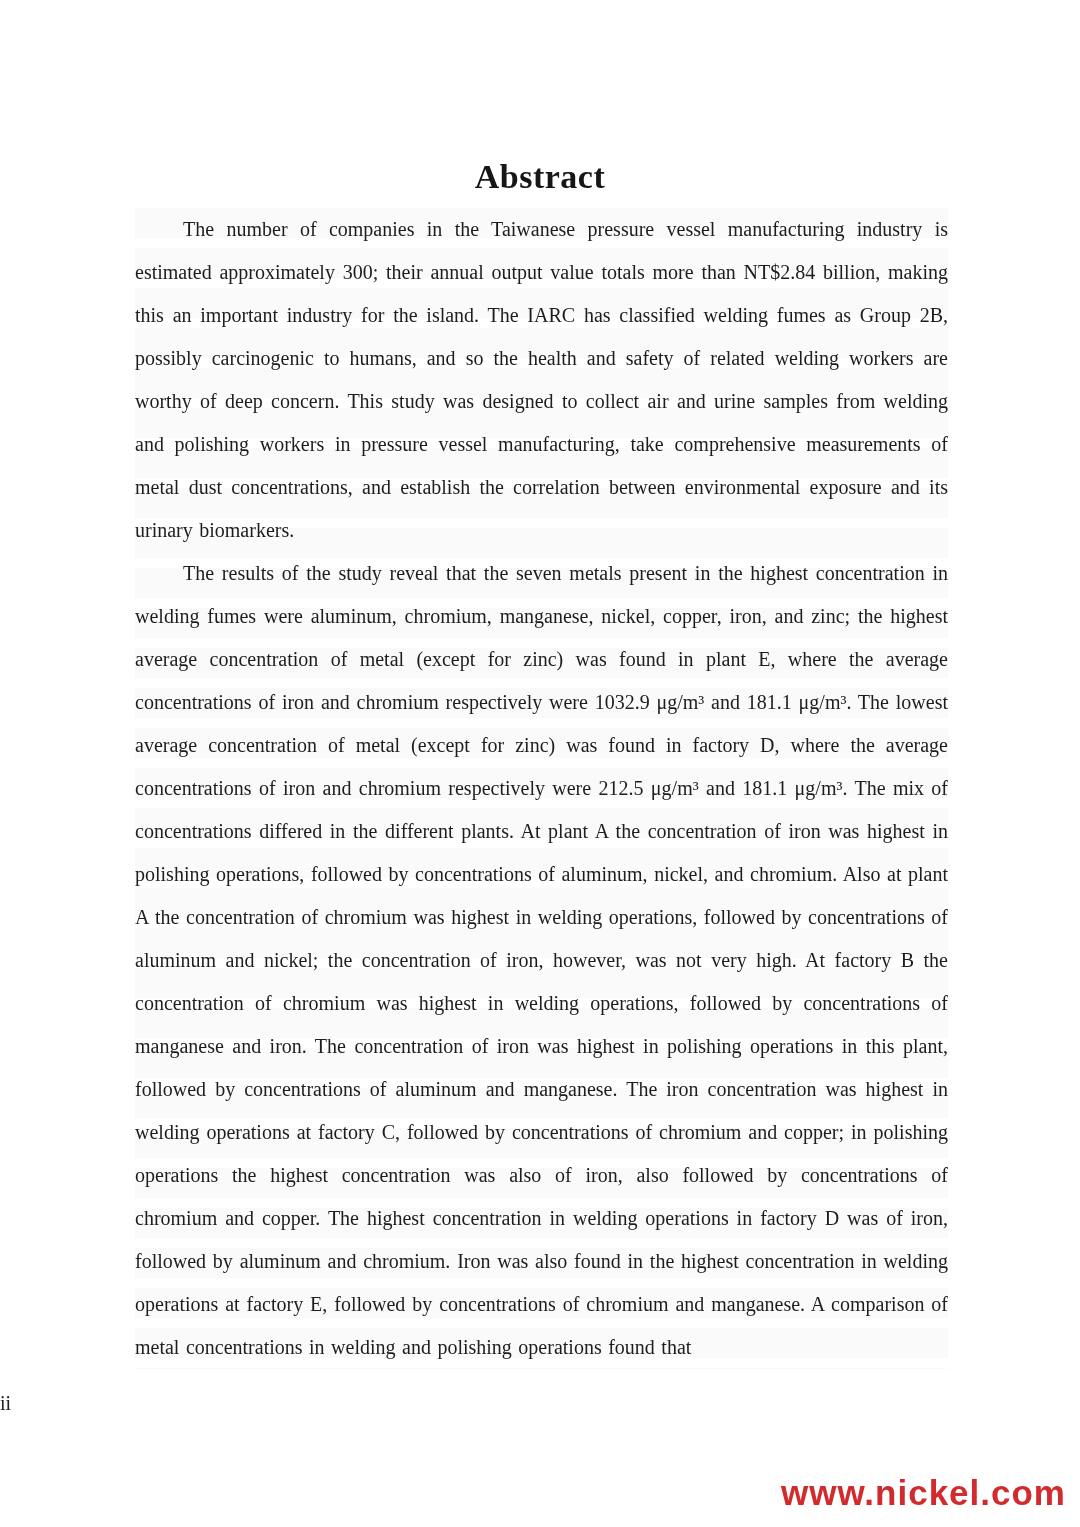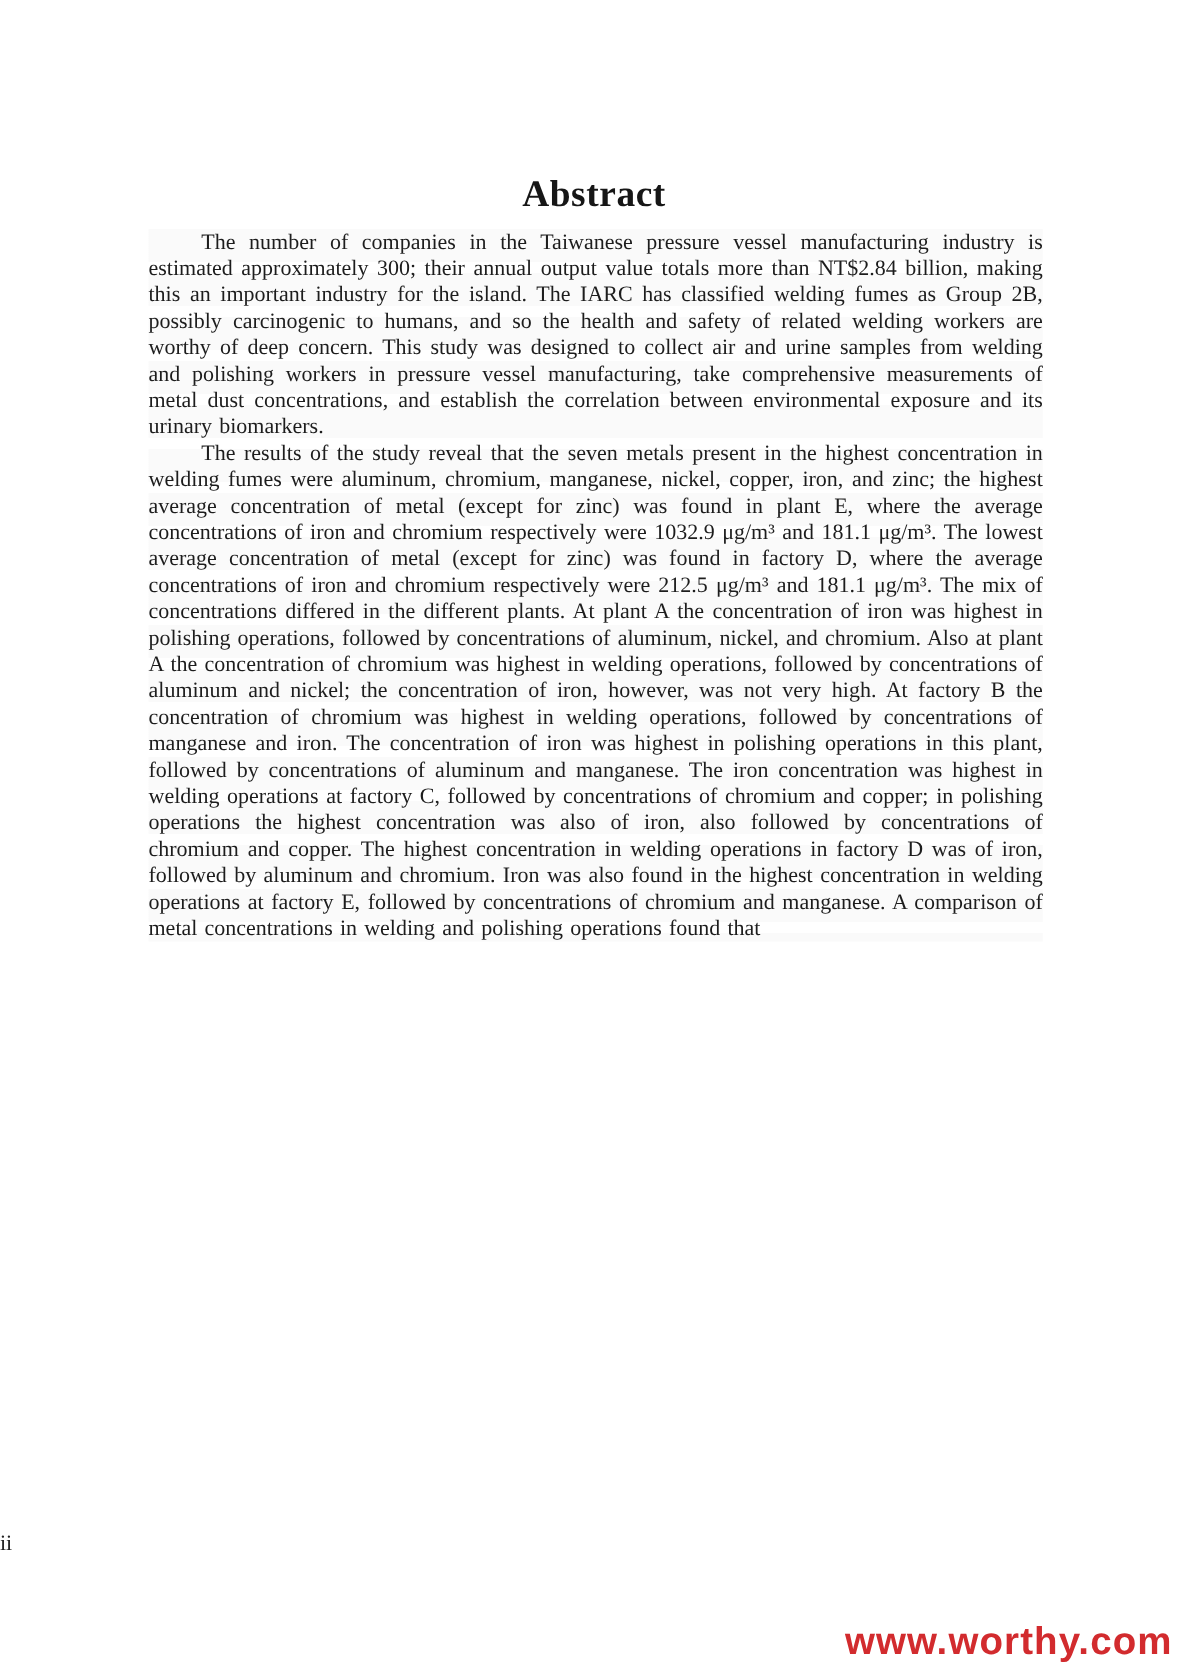--- a/index.html
+++ b/index.html
@@ -22,21 +22,21 @@
     padding-top: 158px;
     text-align: center;
     font-size: 34px;
     font-weight: bold;
     letter-spacing: 0.5px;
     color: #161616;
   }
   .body-text {
     margin: 12px 132px 0 135px;
     font-size: 20px;
-    line-height: 24px;
+    line-height: 43px;
     
     background-image: repeating-linear-gradient(
       to bottom,
       rgba(0,0,0,0.018) 0px,
       rgba(0,0,0,0.018) 30px,
       rgba(0,0,0,0) 30px,
       rgba(0,0,0,0) 40px
     );
   }
   .para {
@@ -71,15 +71,15 @@
 
   <h1 class="title">Abstract</h1>
 
   <div class="body-text">
     <p class="para">The number of companies in the Taiwanese pressure vessel manufacturing industry is estimated approximately 300; their annual output value totals more than NT$2.84 billion, making this an important industry for the island. The IARC has classified welding fumes as Group 2B, possibly carcinogenic to humans, and so the health and safety of related welding workers are worthy of deep concern. This study was designed to collect air and urine samples from welding and polishing workers in pressure vessel manufacturing, take comprehensive measurements of metal dust concentrations, and establish the correlation between environmental exposure and its urinary biomarkers.</p>
     <p class="para">The results of the study reveal that the seven metals present in the highest concentration in welding fumes were aluminum, chromium, manganese, nickel, copper, iron, and zinc; the highest average concentration of metal (except for zinc) was found in plant E, where the average concentrations of iron and chromium respectively were 1032.9 μg/m³ and 181.1 μg/m³. The lowest average concentration of metal (except for zinc) was found in factory D, where the average concentrations of iron and chromium respectively were 212.5 μg/m³ and 181.1 μg/m³. The mix of concentrations differed in the different plants. At plant A the concentration of iron was highest in polishing operations, followed by concentrations of aluminum, nickel, and chromium. Also at plant A the concentration of chromium was highest in welding operations, followed by concentrations of aluminum and nickel; the concentration of iron, however, was not very high. At factory B the concentration of chromium was highest in welding operations, followed by concentrations of manganese and iron. The concentration of iron was highest in polishing operations in this plant, followed by concentrations of aluminum and manganese. The iron concentration was highest in welding operations at factory C, followed by concentrations of chromium and copper; in polishing operations the highest concentration was also of iron, also followed by concentrations of chromium and copper. The highest concentration in welding operations in factory D was of iron, followed by aluminum and chromium. Iron was also found in the highest concentration in welding operations at factory E, followed by concentrations of chromium and manganese. A comparison of metal concentrations in welding and polishing operations found that</p>
   </div>
 
   <div class="page-number">ii</div>
 
-  <div class="watermark" style="color: rgb(210, 43, 46);">www.worthy.com</div>
+  <div class="watermark" style="color: rgb(210, 43, 46);">www.nickel.com</div>
 
 </div>
 
 </body></html>

